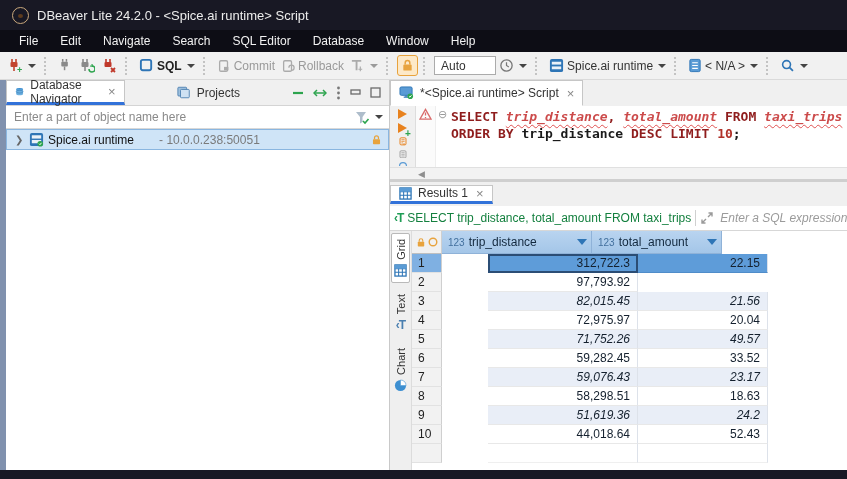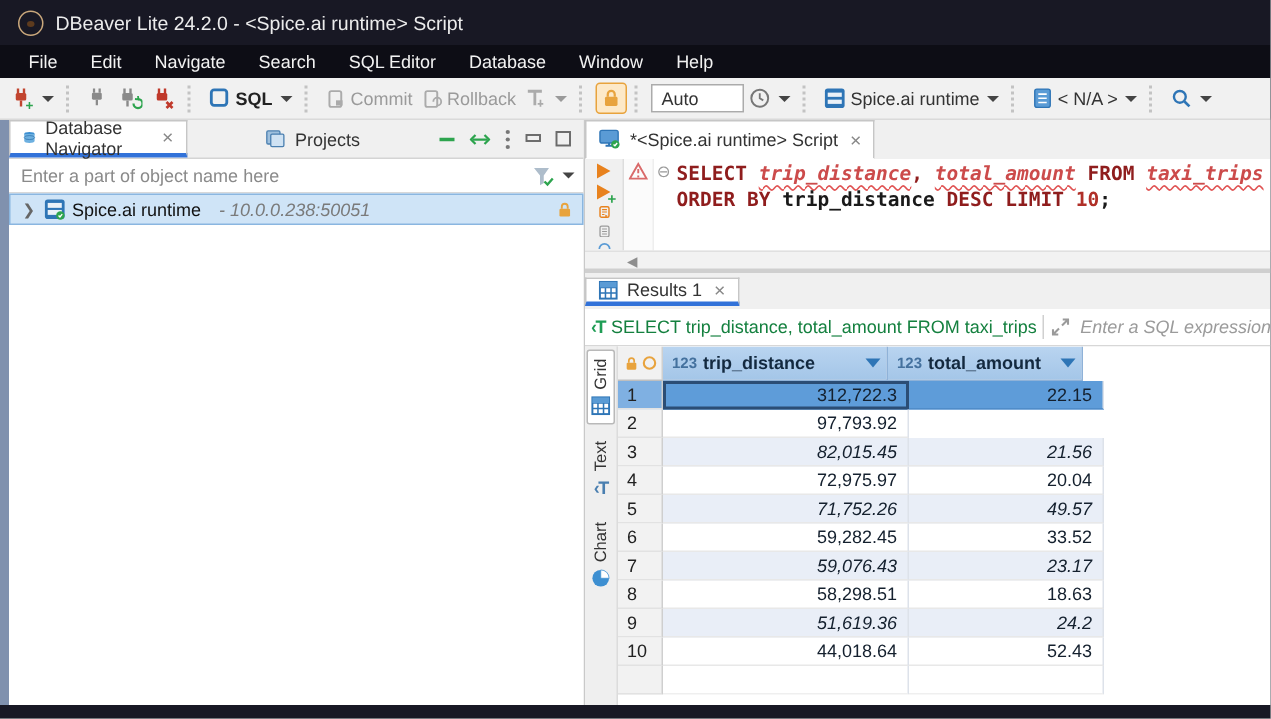--- a/index.html
+++ b/index.html
@@ -47,21 +47,21 @@
   .vtab { display:flex; align-items:center; gap:6px; padding:0 8px; color:#333; }
   .vtab.active { background:#fff; border:1px solid #c6c6c6; border-bottom:3px solid #3272d9; }
   .vtab .close { color:#888; font-size:13px; margin-left:2px; }
   .strip-tools { margin-left:auto; display:flex; align-items:center; gap:9px; padding-right:8px; color:#7a7a7a; }
   .filter-row { height:23px; border-bottom:1px solid #d8d8d8; display:flex; align-items:center; padding:0 6px 0 8px; font-size:12px; }
   .filter-placeholder { color:#8a8a8a; flex:1; }
   .tree { flex:1; background:#fff; }
   .tree-row { height:21px; display:flex; align-items:center; gap:4px; background:#cfe4f7; border:1px solid #8ab6e0; font-size:12px; padding:0 6px 0 8px; }
   .tree-chevron { color:#666; font-size:10px; width:10px; }
   .conn-name { color:#111; }
-  .conn-host { color:#7a7a7a; font-style:italic; margin-left:8px; }
+  .conn-host { color:#7a7a7a; margin-left:21px; }
   .tree-row .lock { margin-left:auto; }
   
   .right-panel { flex:1; display:flex; flex-direction:column; background:#fff; min-width:0; }
   .editor-tabstrip { height:26px; background:#f0f0f0; display:flex; align-items:stretch; font-size:12px; flex:0 0 auto; }
   .editor-tabstrip .vtab.active { border-bottom:1px solid #fff; border-top:1px solid #c6c6c6; }
   .editor-body { height:61px; display:flex; flex:0 0 auto; background:#fff; }
   .ed-tools { width:26px; background:#f0f0f0; border-right:1px solid #ddd; display:flex; flex-direction:column; align-items:center; gap:4px; padding-top:3px; }
   .play { width:0; height:0; border-top:5px solid transparent; border-bottom:5px solid transparent; border-left:9px solid #e8821e; position:relative; }
   .play.plus::after { content:"+"; position:absolute; left:-2px; top:0px; color:#2da44e; font-size:10px; font-weight:bold; }
   .ruler { width:20px; background:#fbfbfb; border-right:1px solid #eee; padding-top:2px; display:flex; justify-content:center; align-items:flex-start; }
@@ -78,29 +78,29 @@
   .query-text { color:#14803f; white-space:nowrap; overflow:hidden; max-width:304px; flex:0 0 auto; }
   .qb-sep { width:1px; height:16px; background:#d0d0d0; margin:0 4px; }
   .qb-placeholder { color:#9b9b9b; font-style:italic; white-space:nowrap; overflow:hidden; flex:1; }
   
   .grid-wrap { flex:1; display:flex; min-height:0; }
   .side-tabs { width:22px; background:#efefef; border-right:1px solid #dcdcdc; display:flex; flex-direction:column; align-items:center; padding-top:2px; gap:6px; }
   .side-tab { display:flex; flex-direction:column; align-items:center; gap:4px; padding:5px 2px; }
   .side-tab.active { background:#fff; border:1px solid #b9b9b9; border-radius:2px; }
   .side-tab .rot { writing-mode:vertical-rl; transform:rotate(180deg); font-size:11px; color:#333; }
   .grid { flex:1; overflow:hidden; background:#fff; }
-  .g-header { display:flex; height:23px; font-size:12px;font-weight:bold; }
+  .g-header { display:flex; height:23px; font-size:12px; }
   .g-corner { width:30px; background:#f1f1f1; border-right:1px solid #cfcfcf; border-bottom:1px solid #bfbfbf; display:flex; align-items:center; justify-content:center; gap:2px; }
   .g-col { background:linear-gradient(#b9d4f0,#a4c6e8); border-right:1px solid #8fb2d8; border-bottom:1px solid #8fb2d8; display:flex; align-items:center; padding:0 4px 0 6px; color:#13293f; }
   .g-col .dt { color:#44719e; font-size:10px; margin-right:4px; }
   .g-col .sort { margin-left:auto; width:0; height:0; border-left:5px solid transparent; border-right:5px solid transparent; border-top:6px solid #2e75b6; }
   .g-row { display:flex; height:19px; font-size:12px; }
   .g-num { width:30px; background:#f2f2f2; border-right:1px solid #cfcfcf; border-bottom:1px solid #e2e2e2; padding-left:6px; display:flex; align-items:center; color:#222; }
   .g-cell { border-right:1px solid #dde2ea; border-bottom:1px solid #e8e8e8; display:flex; align-items:center; justify-content:flex-end; padding-right:7px; color:#14202e; }
-  .g-cell.c0 { width:164px; }
+  .g-cell.c0 { width:150px;margin-left:46px; }
   .g-cell.c1 { width:130px;padding-left:44px; }
   .g-row.striped .g-cell { background:#e9eef7;font-style:italic; }
   .g-row.selected .g-cell { background:#5e9cd9; border-bottom-color:#4f8cc9; }
   .g-row.selected .g-num { background:#7fb0e2; }
   .g-cell.focused { outline:2px solid #2b4d75; outline-offset:-2px; }
   .g-empty { display:flex; height:19px; }
   .g-empty .g-num { background:#f2f2f2; }
   
   .bottom-frame { height:9px; background:#181824; flex:0 0 auto; }
   .lockicon { display:block; }

